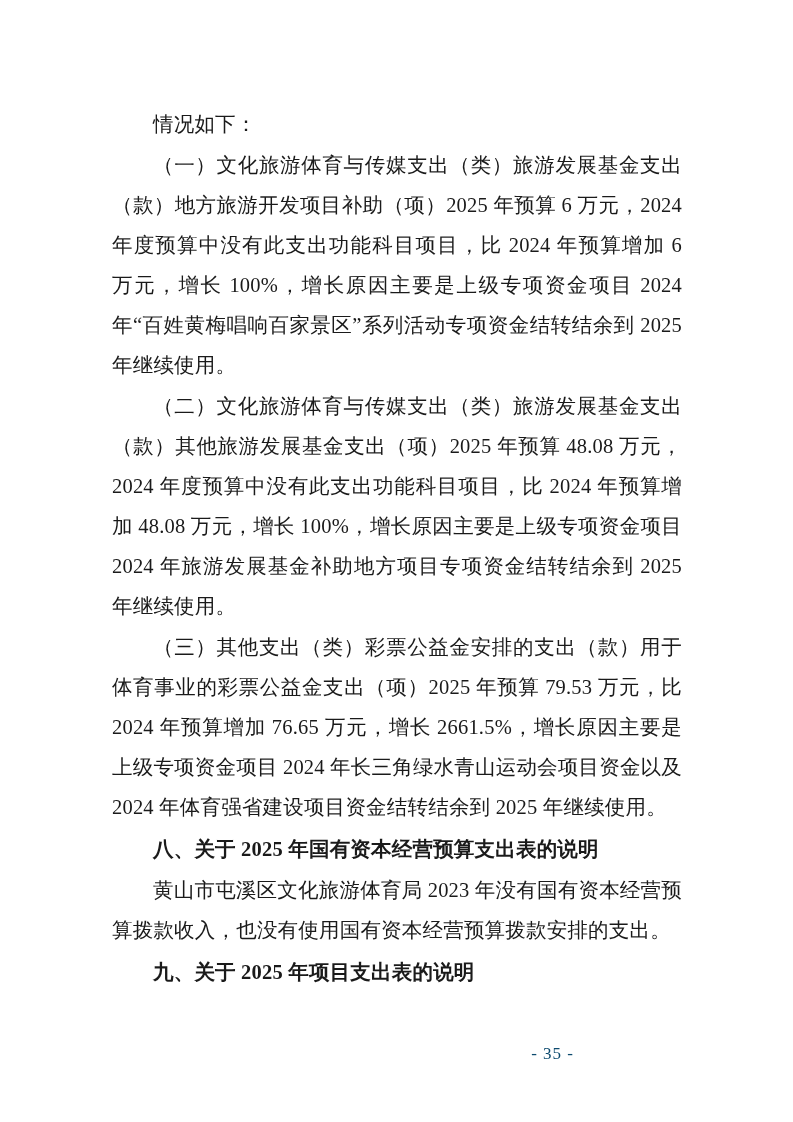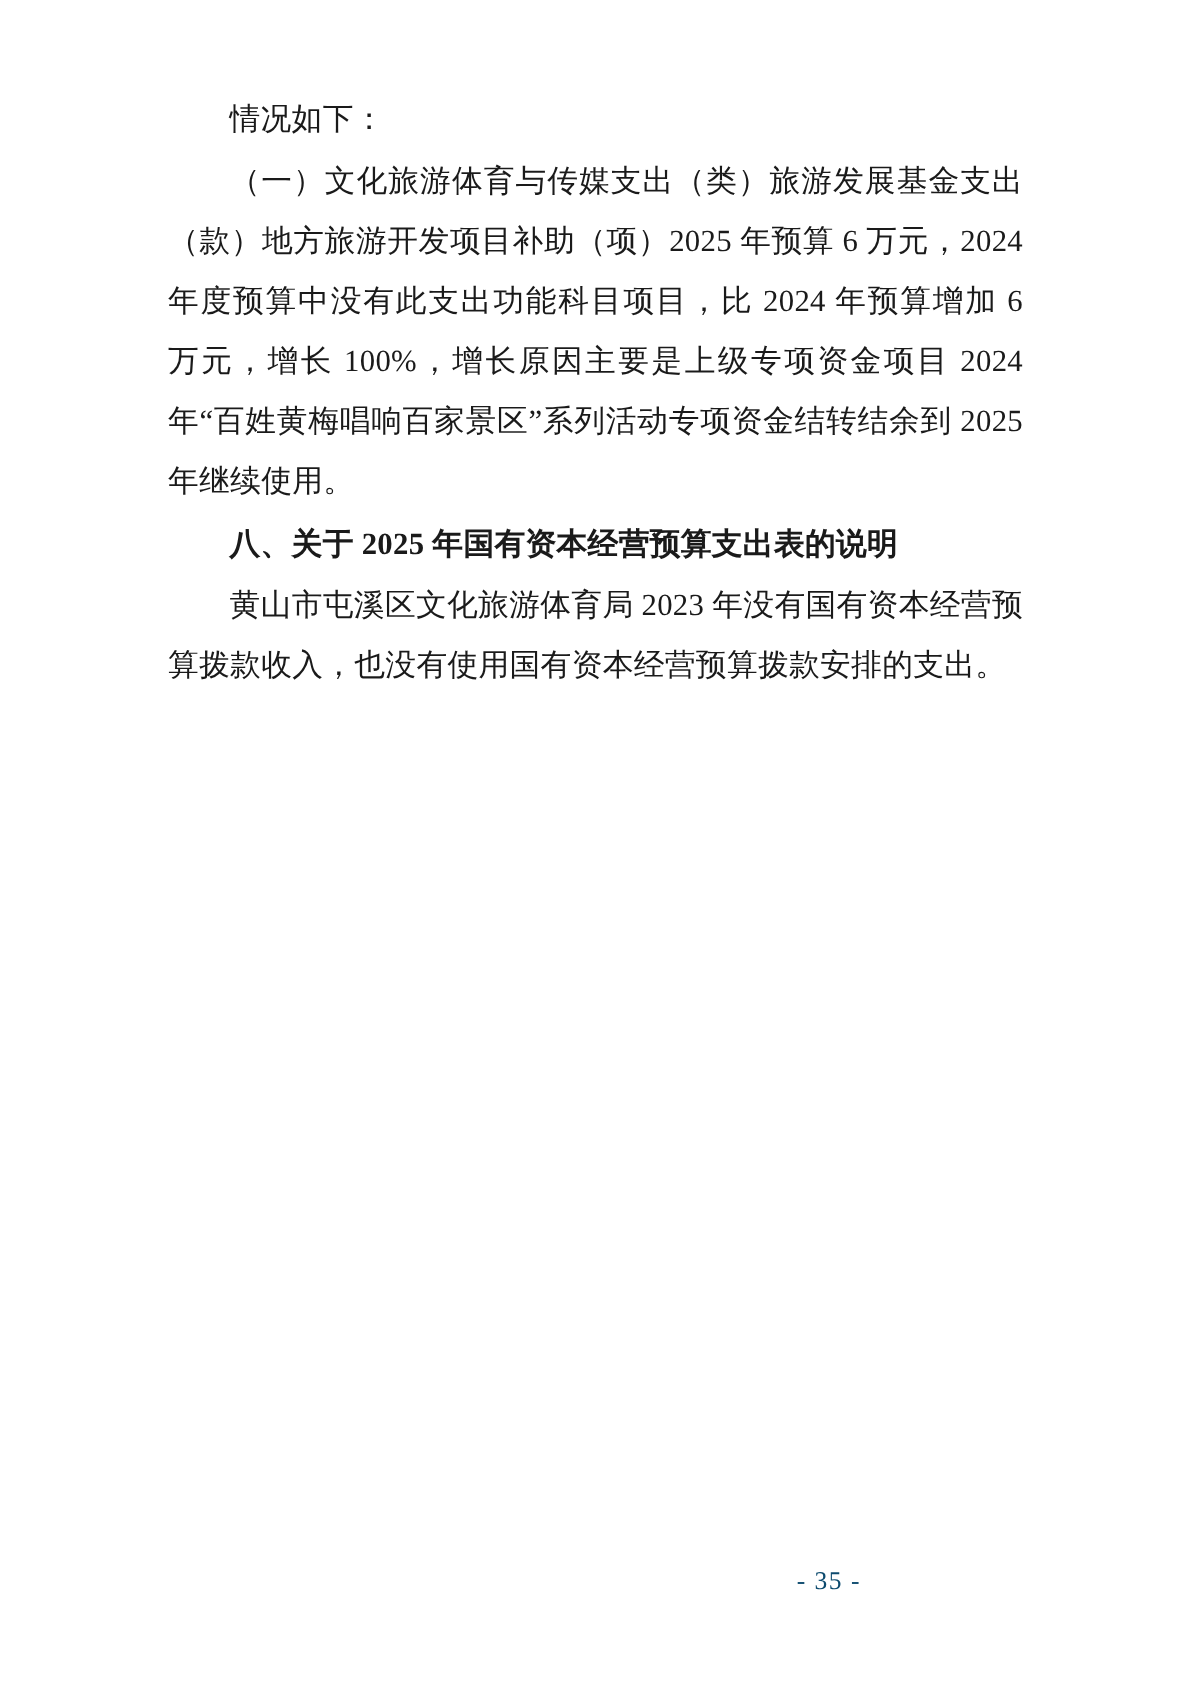--- a/index.html
+++ b/index.html
@@ -15,21 +15,21 @@
     position: relative;
     overflow: hidden;
   }
   .page {
     position: absolute;
     left: 0;
     top: 0;
     width: 686px;
     height: 1122px;
     box-sizing: border-box;
-    padding: 60px 112px 60px 112px;
+    padding: 104px 112px 60px 112px;
   }
   .doc-body {
     width: 570px;
   }
   p {
     margin: 0 0 1px 0;
     font-size: 20.5px;
     line-height: 40px;
     text-align: justify;
     text-justify: inter-ideograph;
@@ -60,23 +60,26 @@
 </head>
 <body>
 
 <div class="page">
   <div class="doc-body">
 
     <p class="indent">情况如下：</p>
 
     <p class="indent"><span class="lead">（一）文化旅游体育与传媒支出（类）旅游发展基金支出（款）地方旅游开发项目补助（项）</span><span>2025 年预算 6 万元，2024 年度预算中没有此支出功能科目项目，比 2024 年预算增加 6 万元，增长 100%，增长原因主要是上级专项资金项目 2024 年“百姓黄梅唱响百家景区”系列活动专项资金结转结余到 2025 年继续使用。</span></p>
 
+    <p class="indent"><span class="lead">（二）文化旅游体育与传媒支出（类）旅游发展基金支出（款）其他旅游发展基金支出（项）</span><span>2025 年预算 48.08 万元，2024 年度预算中没有此支出功能科目项目，比 2024 年预算增加 48.08 万元，增长 100%，增长原因主要是上级专项资金项目 2024 年旅游发展基金补助地方项目专项资金结转结余到 2025 年继续使用。</span></p>
 
+    <p class="indent"><span class="lead">（三）其他支出（类）彩票公益金安排的支出（款）用于体育事业的彩票公益金支出（项）</span><span>2025 年预算 79.53 万元，比 2024 年预算增加 76.65 万元，增长 2661.5%，增长原因主要是上级专项资金项目 2024 年长三角绿水青山运动会项目资金以及 2024 年体育强省建设项目资金结转结余到 2025 年继续使用。</span></p>
 
     <p class="section-head">八、关于 2025 年国有资本经营预算支出表的说明</p>
 
     <p class="indent">黄山市屯溪区文化旅游体育局 2023 年没有国有资本经营预算拨款收入，也没有使用国有资本经营预算拨款安排的支出。</p>
 
+    <p class="section-head">九、关于 2025 年项目支出表的说明</p>
 
   </div>
 
   <div class="page-number">- 35 -</div>
 </div>
 
 </body></html>

